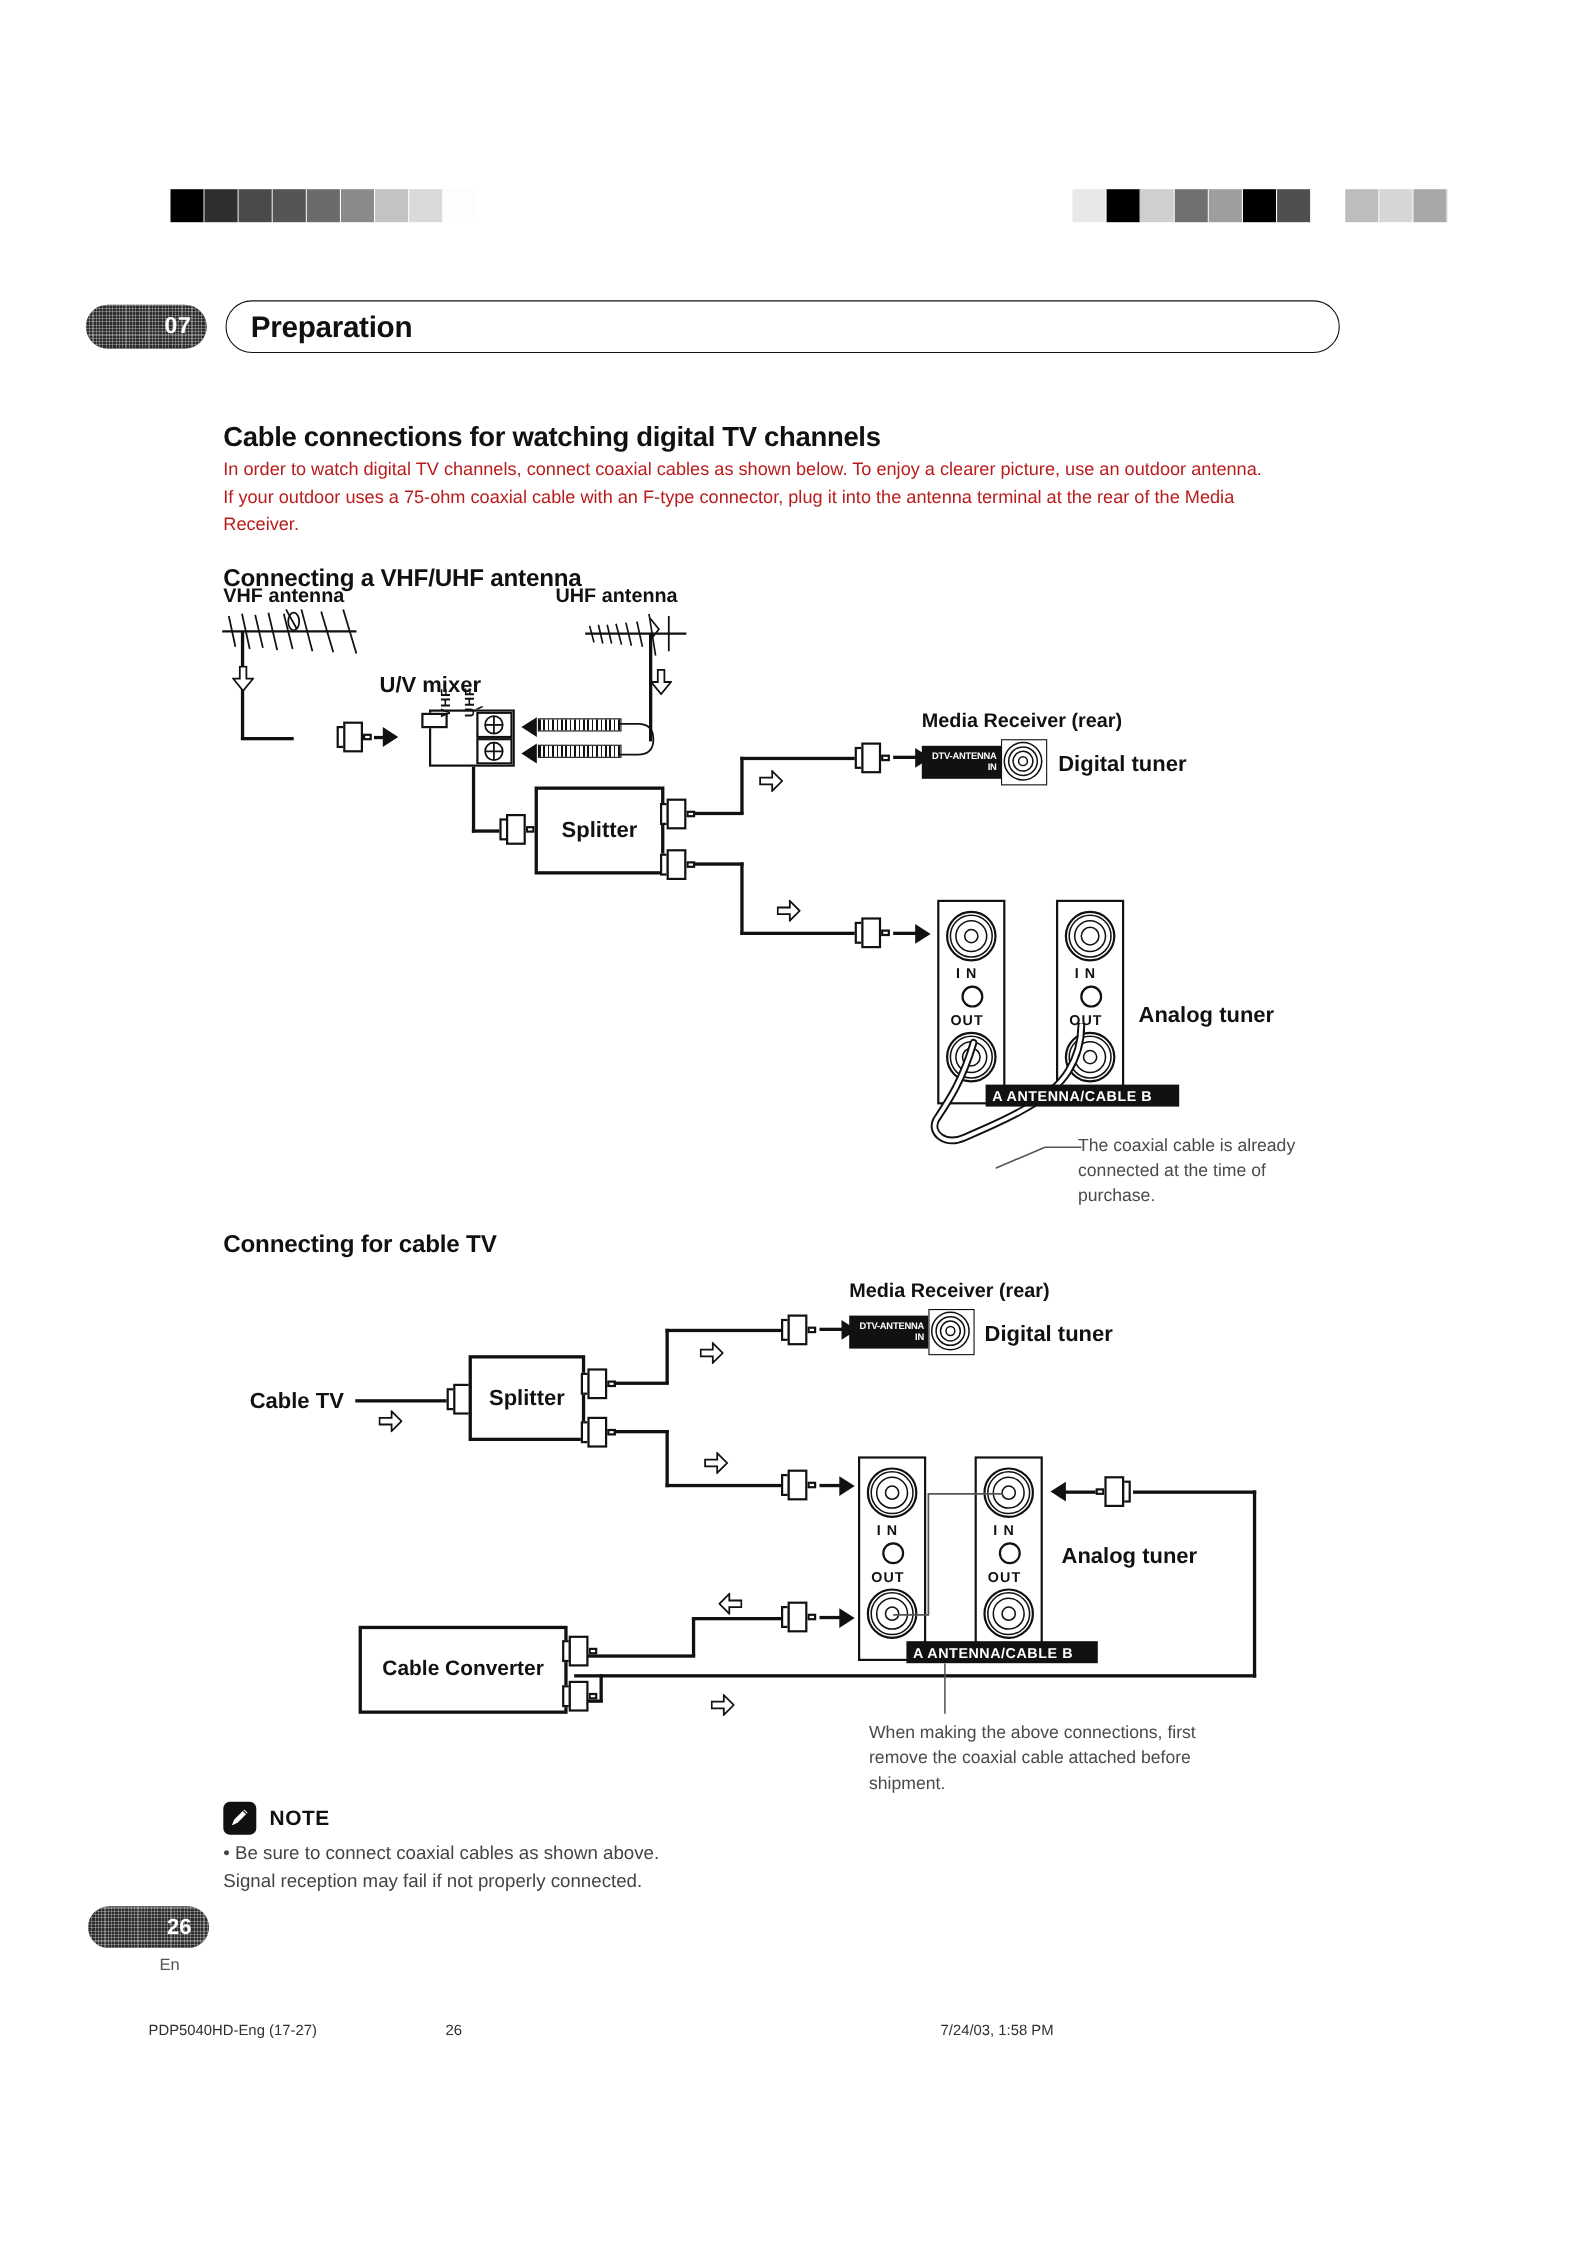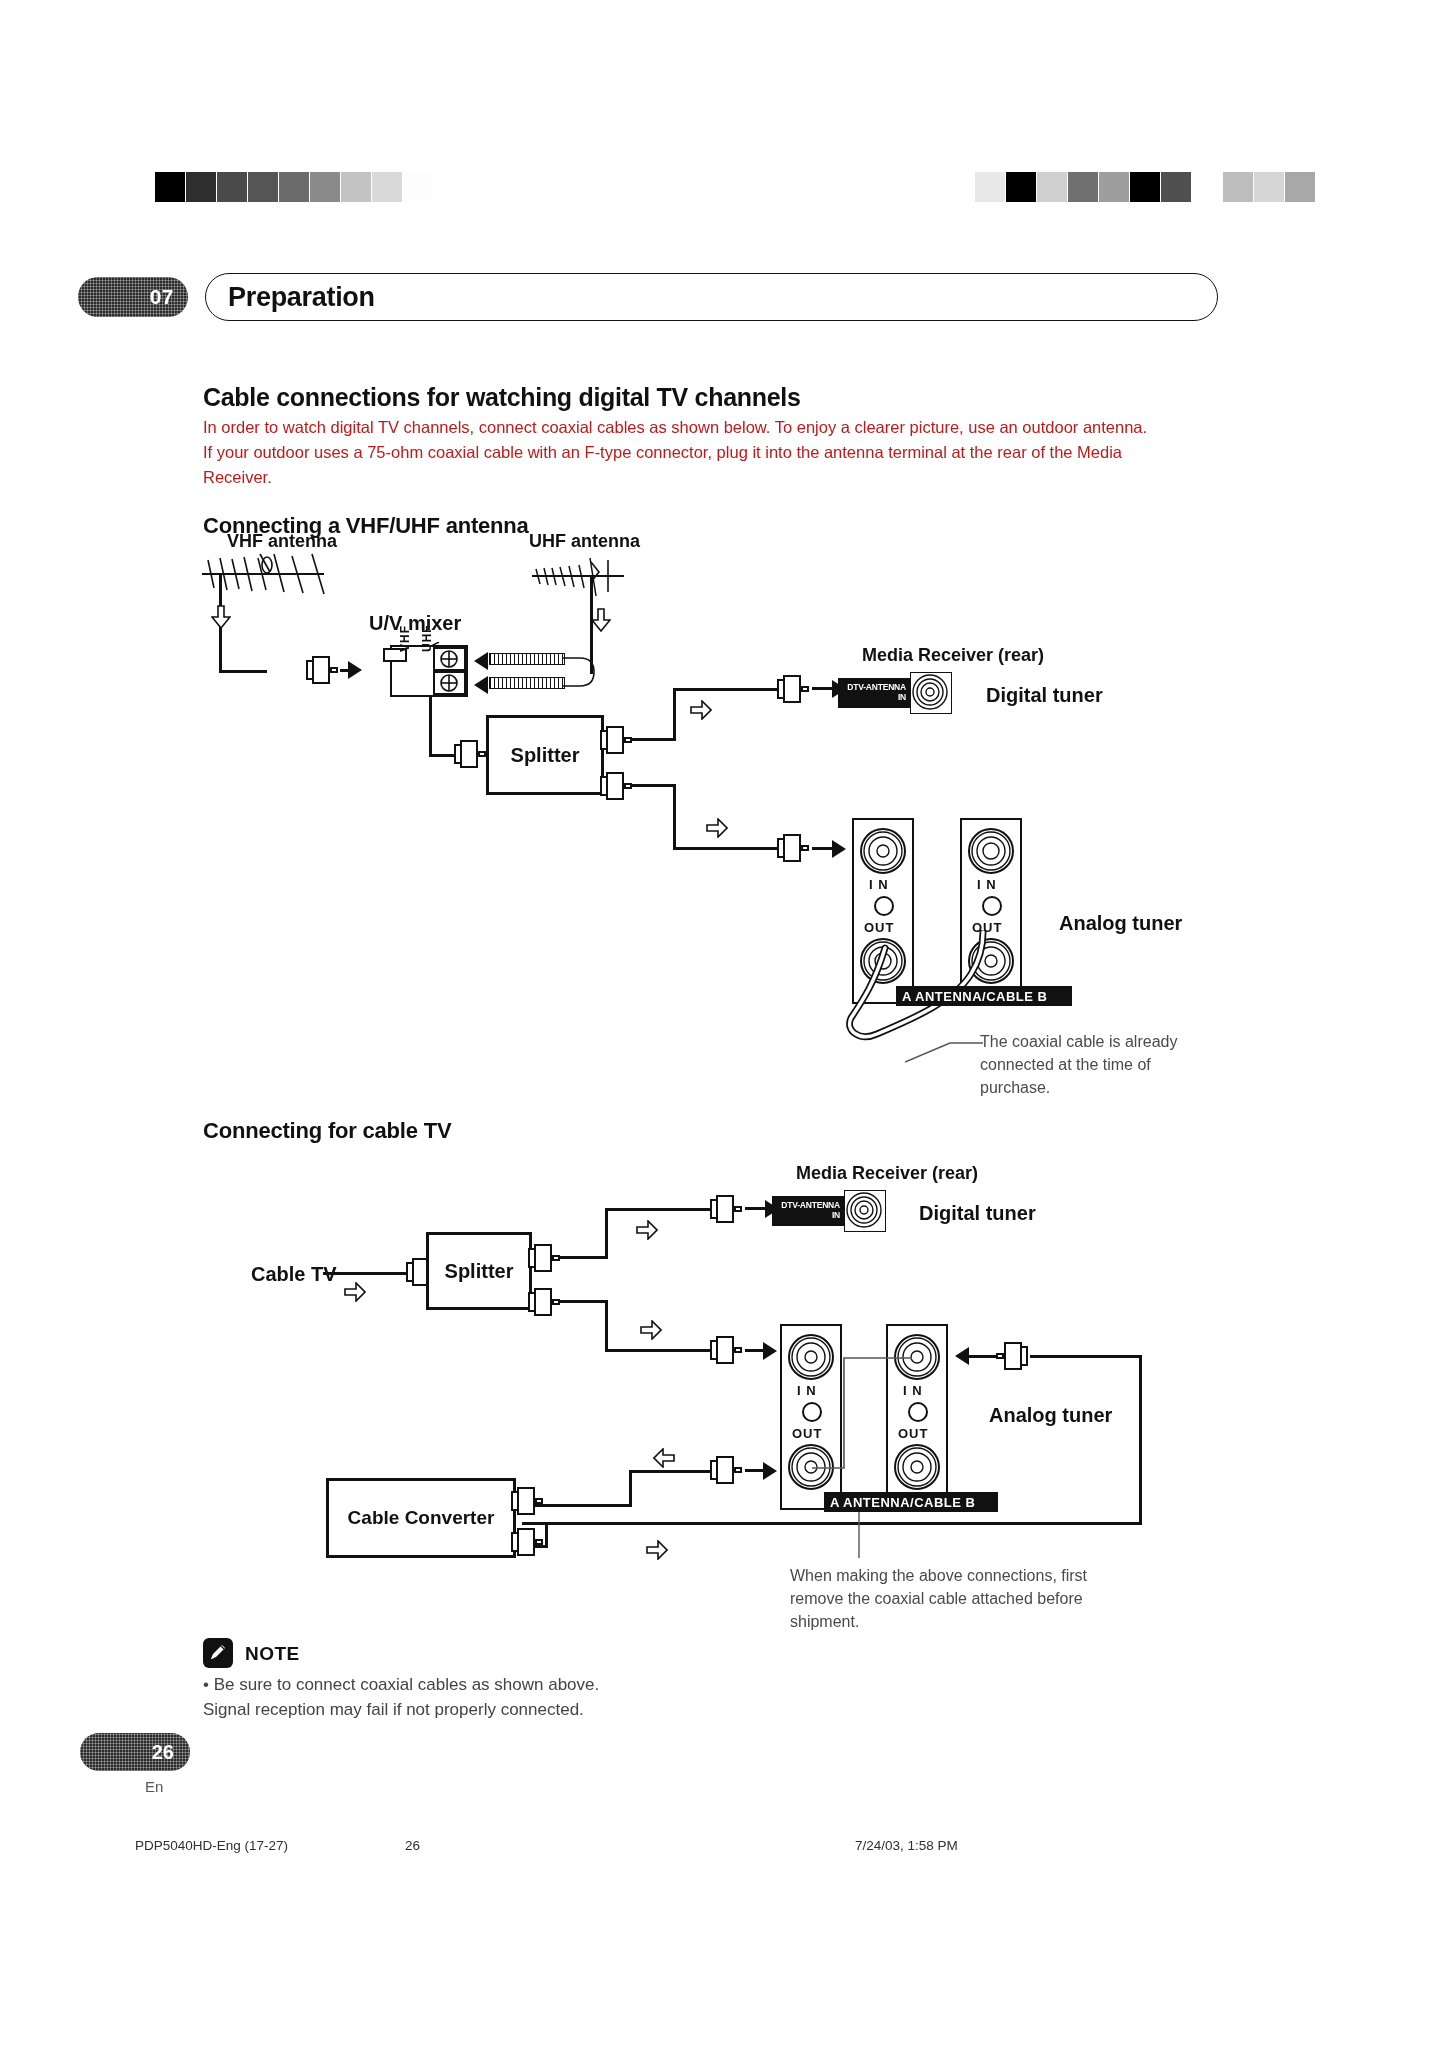--- a/index.html
+++ b/index.html
@@ -21,21 +21,21 @@
                        repeating-linear-gradient(90deg,rgba(255,255,255,.30) 0 1px,transparent 1px 3px);}
   .chapter-badge span{position:relative;z-index:2;}
   .header-pill{position:absolute;left:205px;top:273px;width:1013px;height:48px;border:1.5px solid #111;
       border-radius:24px;box-sizing:border-box;}
   .header-pill-title{position:absolute;left:228px;top:282px;font-size:27px;font-weight:bold;letter-spacing:-0.3px;color:#111;}
 
   
   .h1{position:absolute;font-size:25px;font-weight:bold;letter-spacing:-0.3px;color:#111;}
   .h2{position:absolute;font-size:22px;font-weight:bold;letter-spacing:-0.2px;color:#111;}
   .para{position:absolute;font-size:16.5px;line-height:25px;color:#b91c1c;}
-  .lbl{position:absolute;font-size:18px;font-weight:bold;color:#111;white-space:nowrap;margin-left:24px;}
+  .lbl{position:absolute;font-size:18px;font-weight:bold;color:#111;white-space:nowrap;}
   .lbl-sm{position:absolute;font-size:16px;line-height:23px;color:#4a4a4a;}
 
   
   .wire{position:absolute;background:#111;}
   .wire-h{height:3px;}
   .wire-v{width:3px;}
 
   .arrow-out{position:absolute;width:0;height:0;}
   .arr-right{border-top:9px solid transparent;border-bottom:9px solid transparent;border-left:14px solid #111;}
   .arr-left{border-top:9px solid transparent;border-bottom:9px solid transparent;border-right:14px solid #111;}

